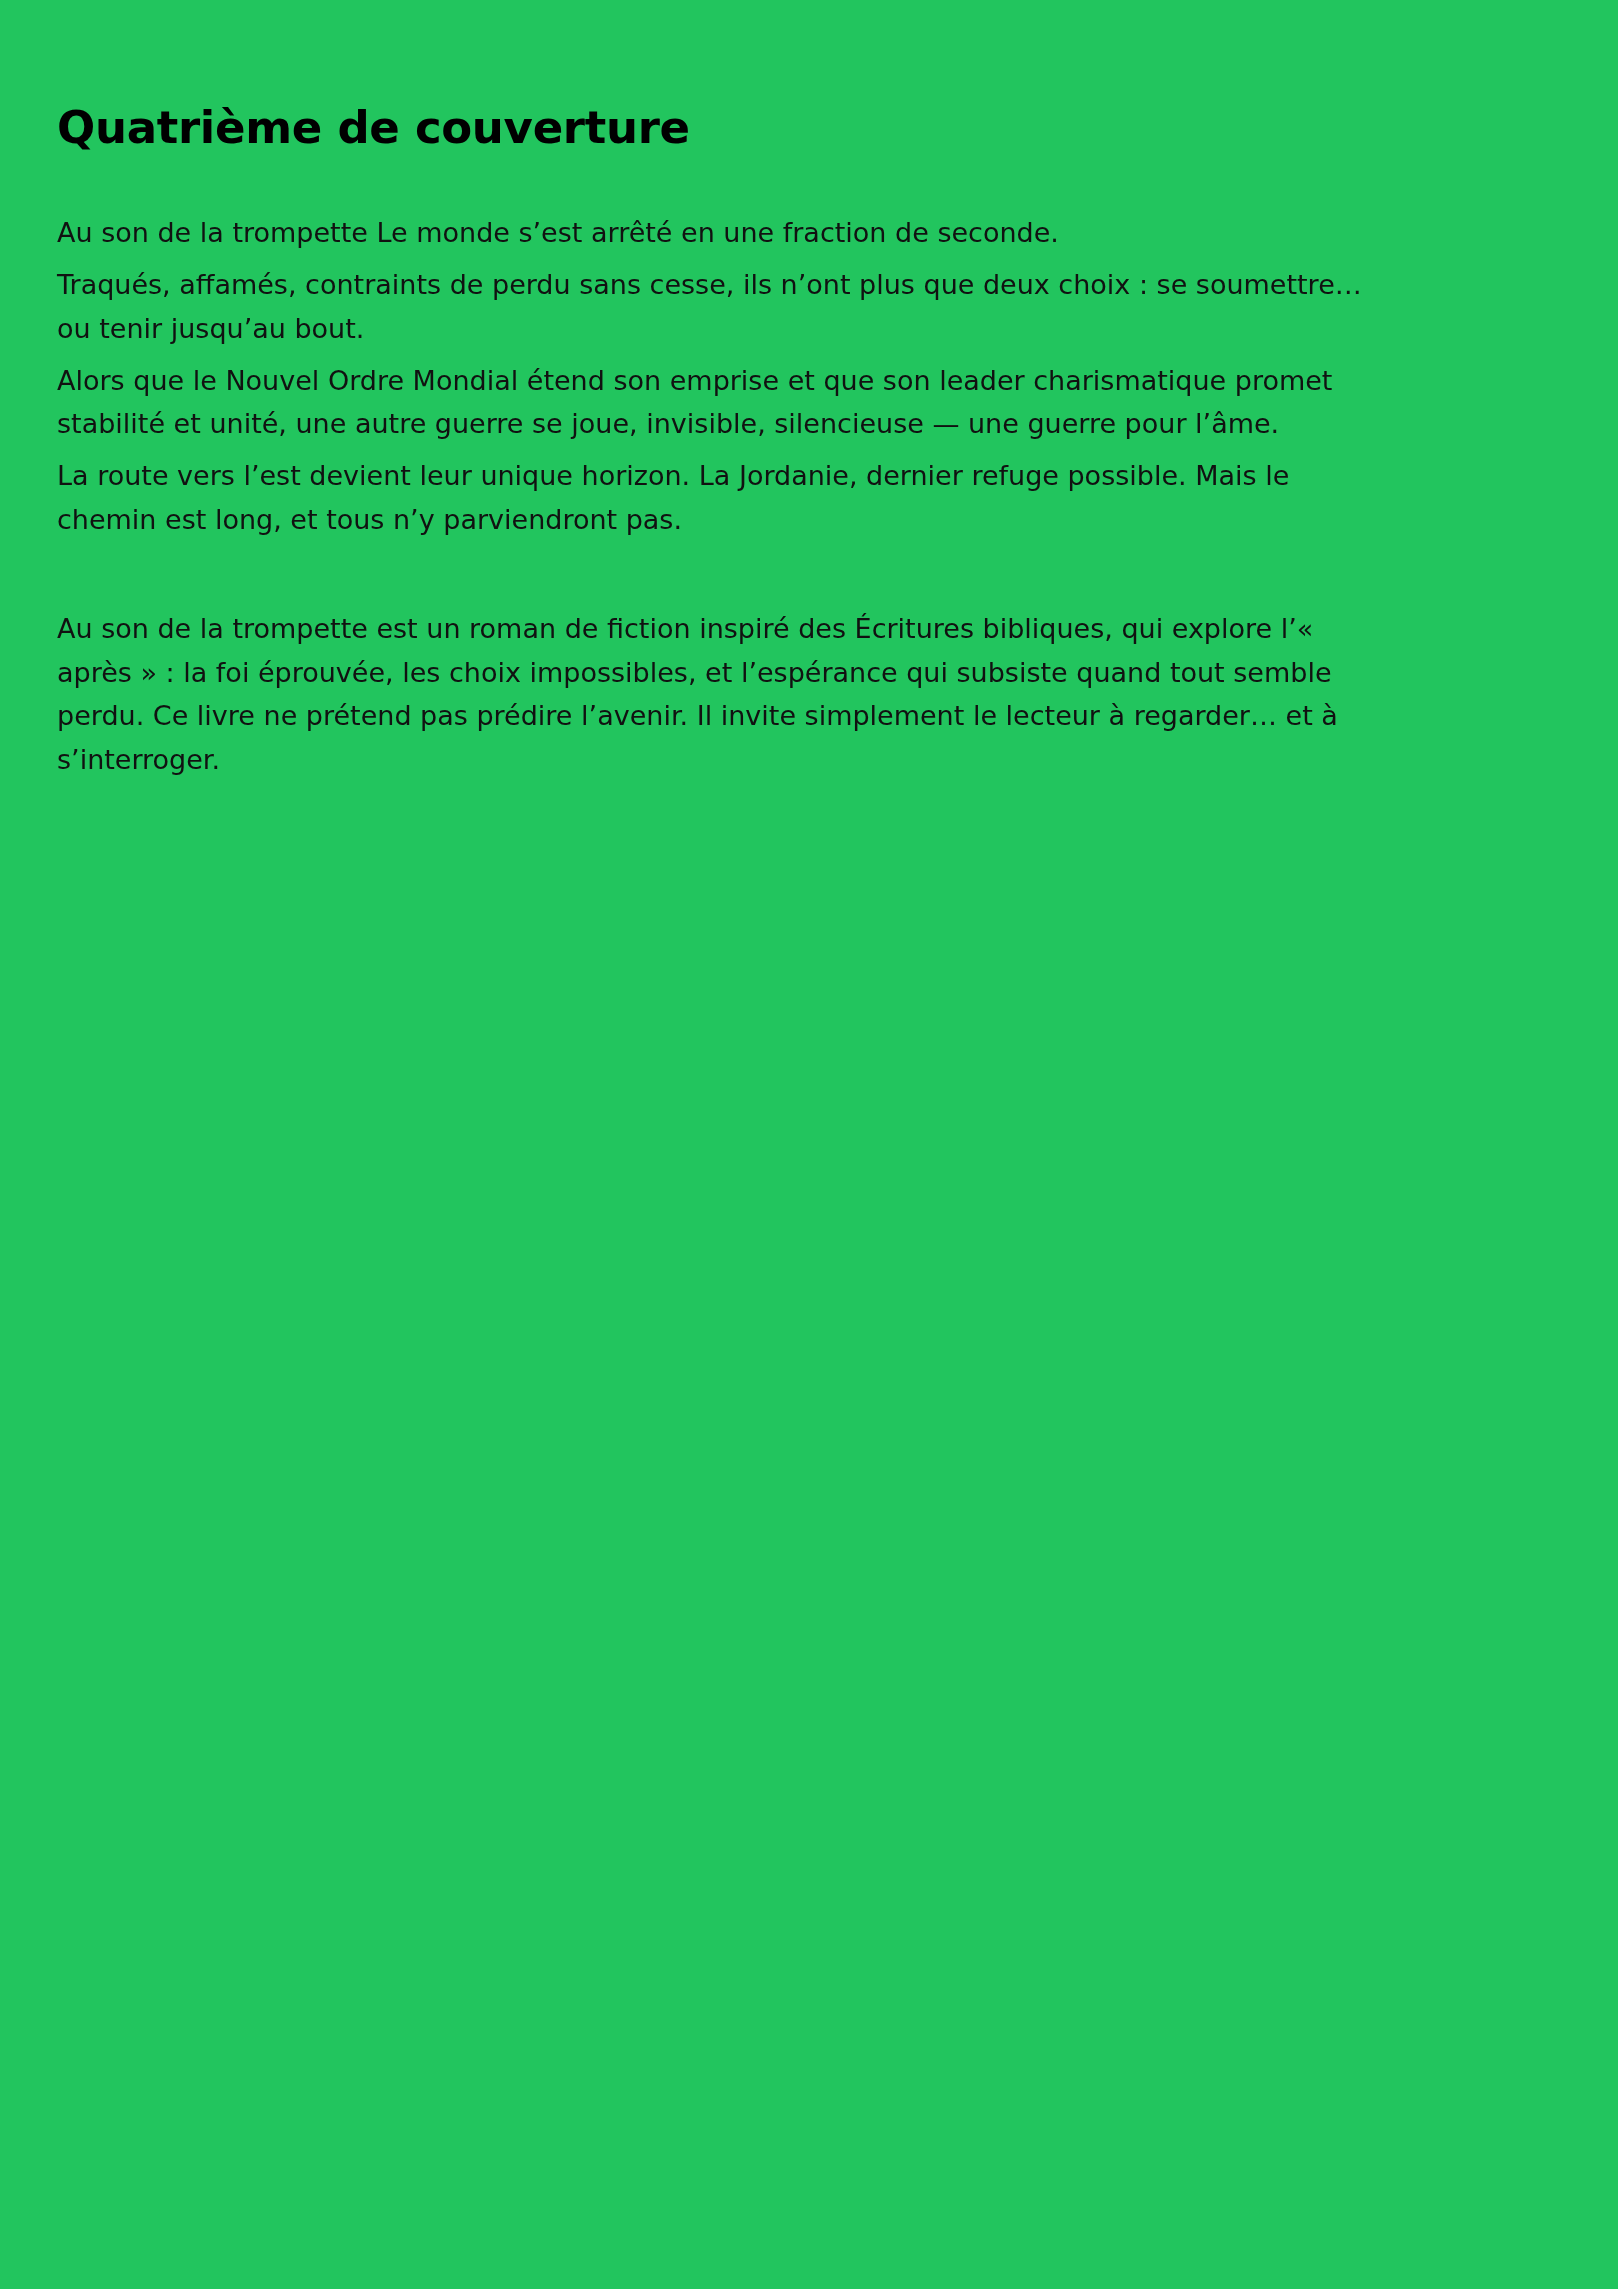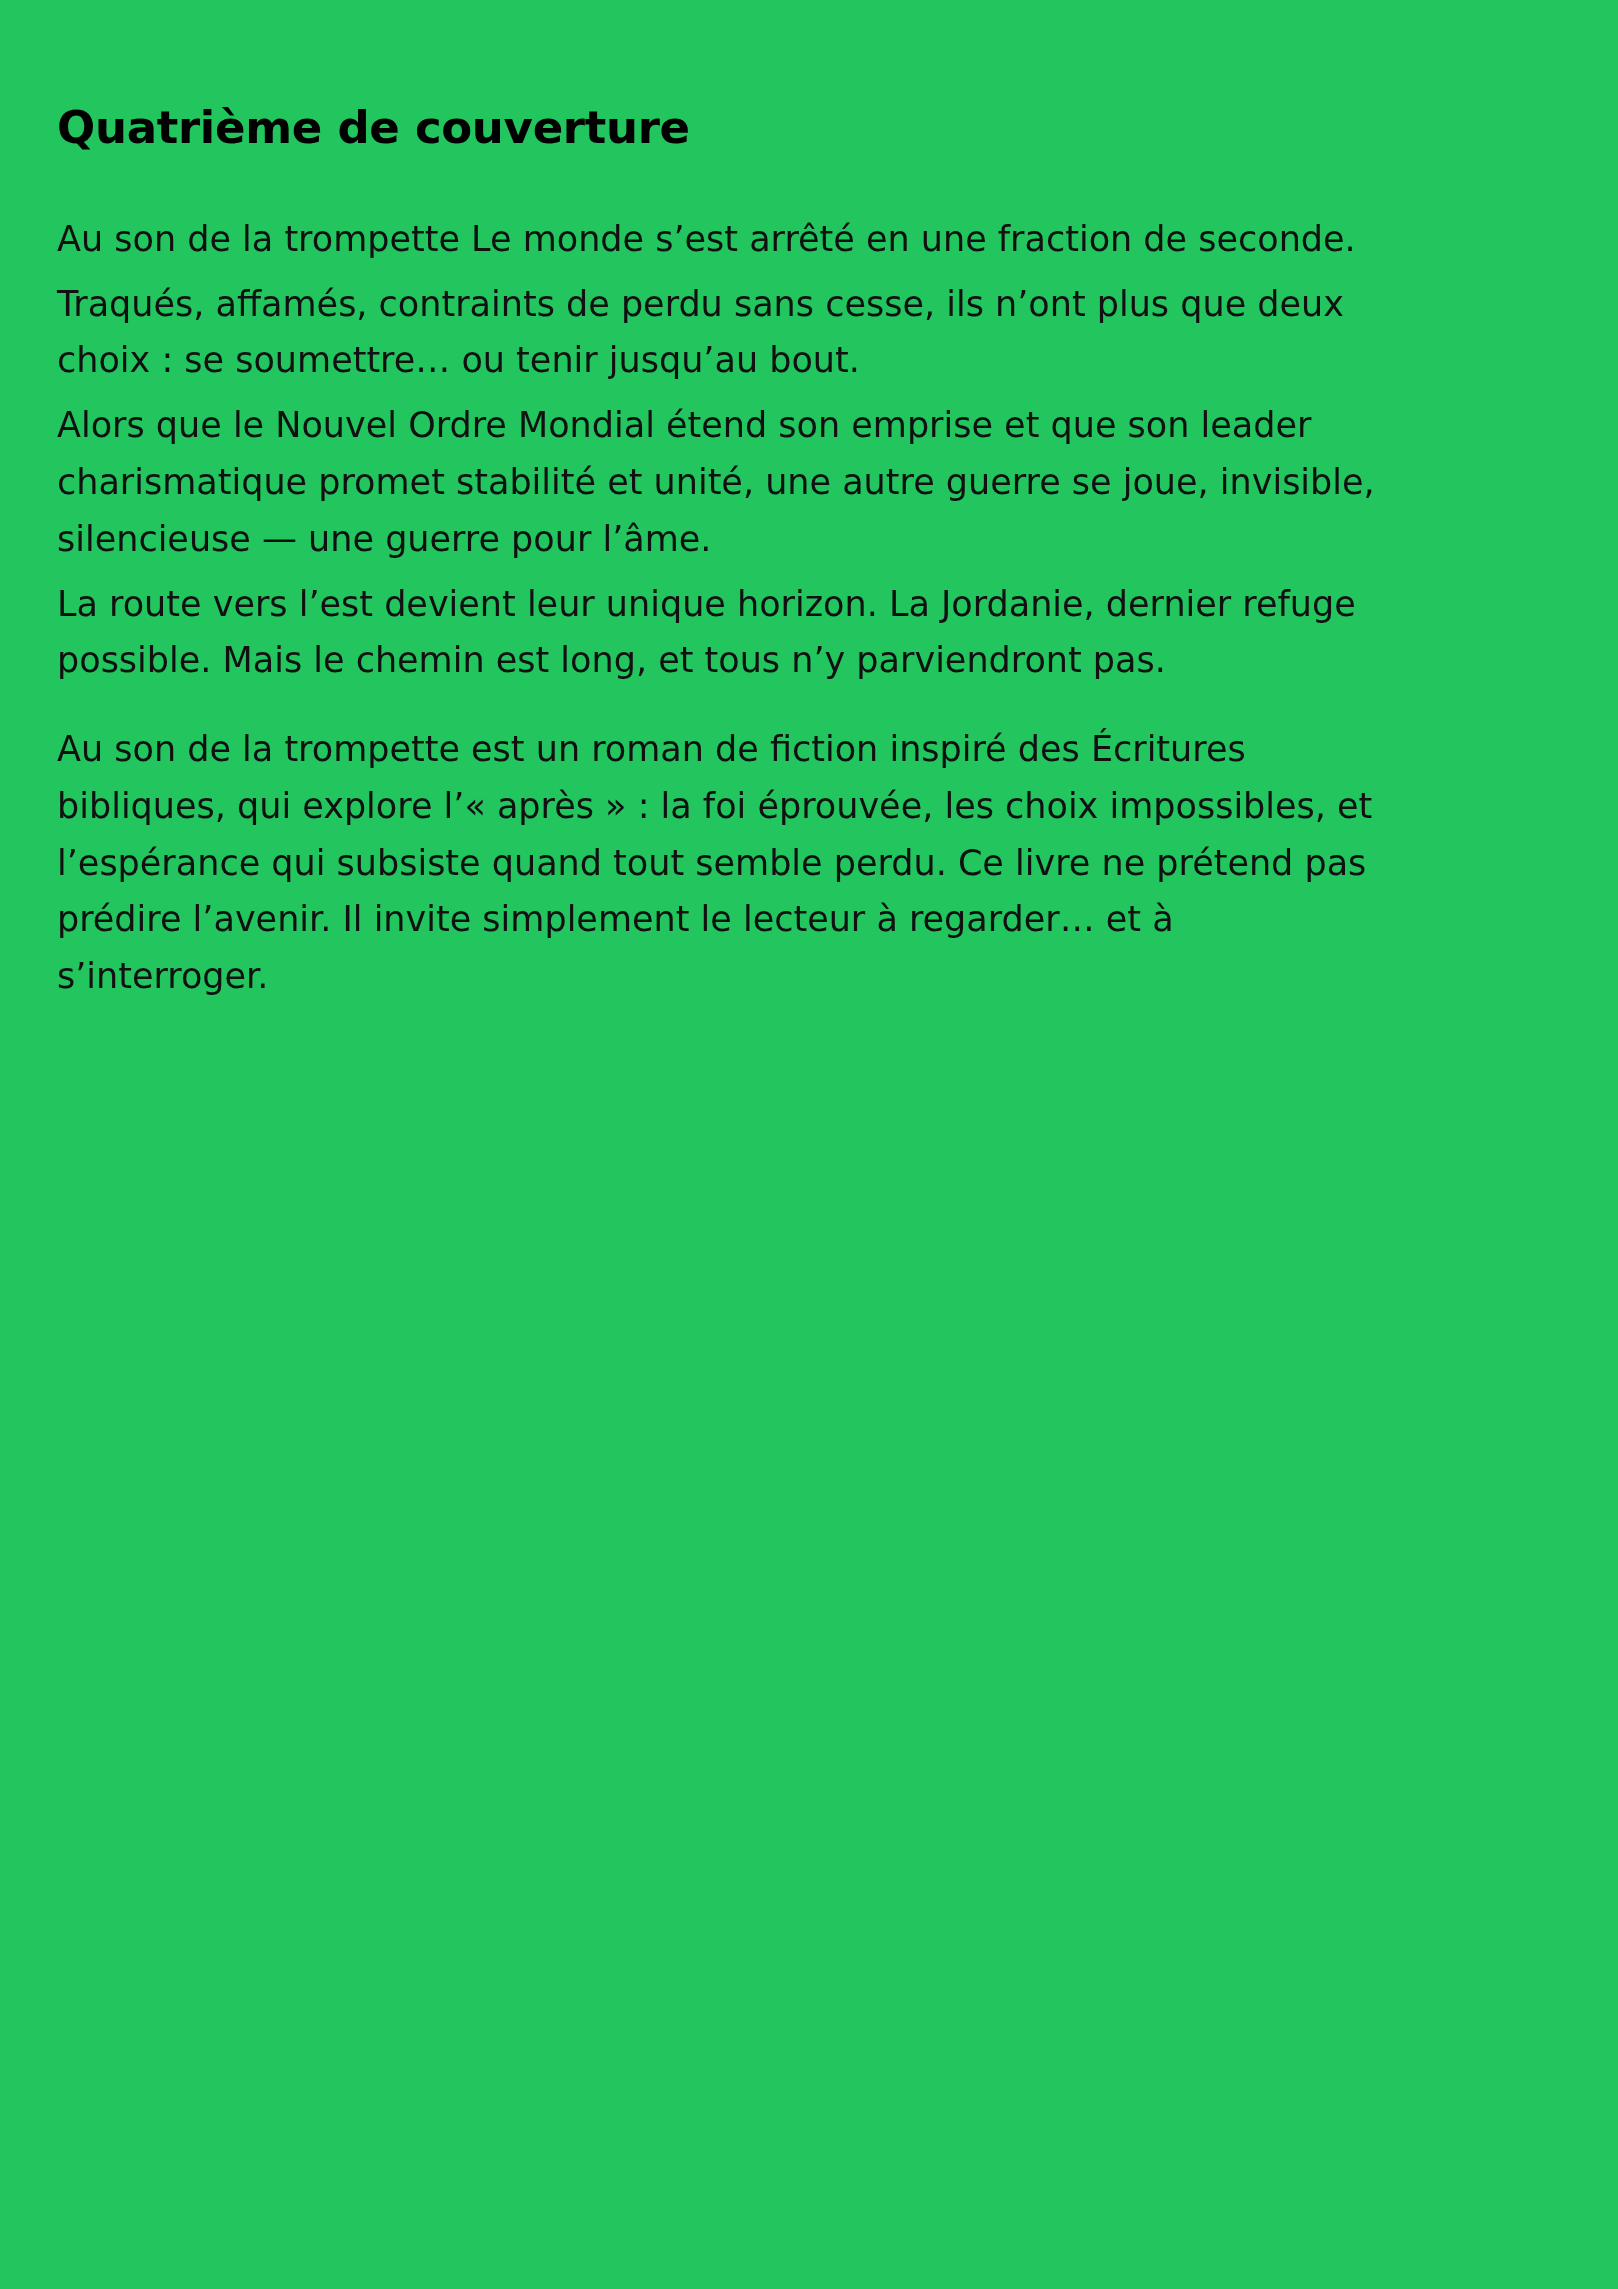--- a/index.html
+++ b/index.html
@@ -24,32 +24,32 @@
   .doc-title {
     font-family: "DejaVu Sans", sans-serif;
     font-weight: bold;
     font-size: 45px;
     line-height: 1.15;
     letter-spacing: -0.3px;
     margin: 0 0 57px 0;
     color: #000000;
   }
   .body-block {
-    font-size: 35px;
+    font-size: 27px;
     line-height: 1.62;
     color: #111111;
     max-width: 1320px;
   }
   .para {
     margin: 0 0 8.3px 0;
     text-align: left;
     white-space: normal;
   }
   .para.spacer-before {
-    margin-top: 32px;
+    margin-top: 65px;
   }
 </style>
 </head>
 <body>
 
 <div class="page">
 
   <h1 class="doc-title">Quatrième de couverture</h1>
 
   <div class="body-block">

